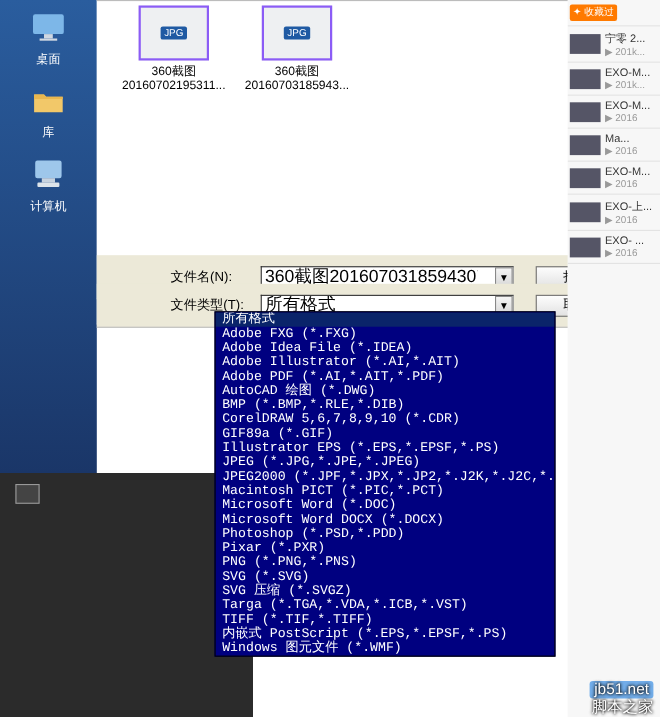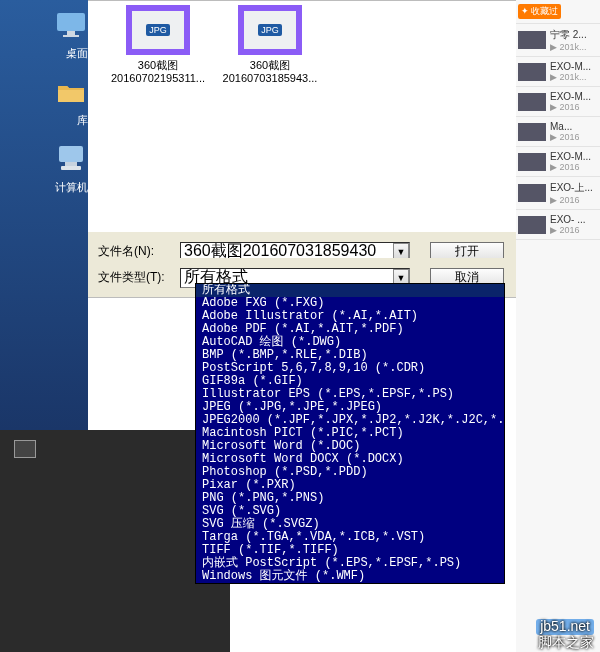--- a/index.html
+++ b/index.html
@@ -18,21 +18,21 @@
     width: 88px; height: 430px;
     background: linear-gradient(#2a5d9e, #1a3668);
     padding-top: 2px;
     color: #fff;
     font-size: 11px;
     text-align: center;
   }
   .place-item {
     display: flex;
     flex-direction: column;
-    align-items: flex-end;
+    align-items: center;
     gap: 4px;
     padding: 6px 0 8px;
     cursor: pointer;
   }
   .place-icon {
     width: 34px; height: 34px;
     display: flex; align-items: center; justify-content: center;
   }
   .place-label { color: #fff; }
   .dialog-body {
@@ -50,21 +50,21 @@
     padding: 4px 12px 8px 20px;
   }
   .file-item {
     width: 100px;
     text-align: center;
     cursor: pointer;
   }
   .file-thumb {
     width: 64px; height: 50px;
     margin: 0 auto 4px;
-    border: 6px solid #8b5cf6;
+    border: 2px solid #8b5cf6;
     background: #eef0f2;
     display: flex; align-items: center; justify-content: center;
     position: relative;
   }
   .jpg-badge {
     background: #1f5aa3;
     color: #fff;
     font-size: 9px;
     padding: 1px 3px;
     border-radius: 2px;
@@ -81,20 +81,21 @@
     left: 88px;
     width: 474px;
     height: 40px;
     display: flex;
     align-items: center;
     background: #ece9d8;
     padding-left: 10px;
     border: 1px solid #bcbcbc;
     border-top: none;
     border-left: none;
+    justify-content: flex-end;
   }
   .row-filename { top: 232px; }
   .row-filetype { top: 258px; }
   .ctrl-label {
     width: 82px;
     font-size: 12px;
     color: #000;
   }
   .combo-wrap {
     position: relative;
@@ -287,25 +288,26 @@
   <div class="combo-wrap">
     <input type="text" value="所有格式" style="">
     <span class="combo-arrow">▼</span>
   </div>
   <button class="dlg-button">取消</button>
 </div>
 
 <div class="dropdown-list" id="format-dropdown">
     <div class="opt sel">所有格式</div>
     <div class="opt">Adobe FXG (*.FXG)</div>
+    <div class="opt">Adobe Idea File (*.IDEA)</div>
     <div class="opt">Adobe Illustrator (*.AI,*.AIT)</div>
     <div class="opt">Adobe PDF (*.AI,*.AIT,*.PDF)</div>
     <div class="opt">AutoCAD 绘图 (*.DWG)</div>
     <div class="opt">BMP (*.BMP,*.RLE,*.DIB)</div>
-    <div class="opt">PostScript 5,6,7,8,9,10 (*.CDR)</div>
+    <div class="opt">CorelDRAW 5,6,7,8,9,10 (*.CDR)</div>
     <div class="opt">GIF89a (*.GIF)</div>
     <div class="opt">Illustrator EPS (*.EPS,*.EPSF,*.PS)</div>
     <div class="opt">JPEG (*.JPG,*.JPE,*.JPEG)</div>
     <div class="opt">JPEG2000 (*.JPF,*.JPX,*.JP2,*.J2K,*.J2C,*.JPC)</div>
     <div class="opt">Macintosh PICT (*.PIC,*.PCT)</div>
     <div class="opt">Microsoft Word (*.DOC)</div>
     <div class="opt">Microsoft Word DOCX (*.DOCX)</div>
     <div class="opt">Photoshop (*.PSD,*.PDD)</div>
     <div class="opt">Pixar (*.PXR)</div>
     <div class="opt">PNG (*.PNG,*.PNS)</div>

